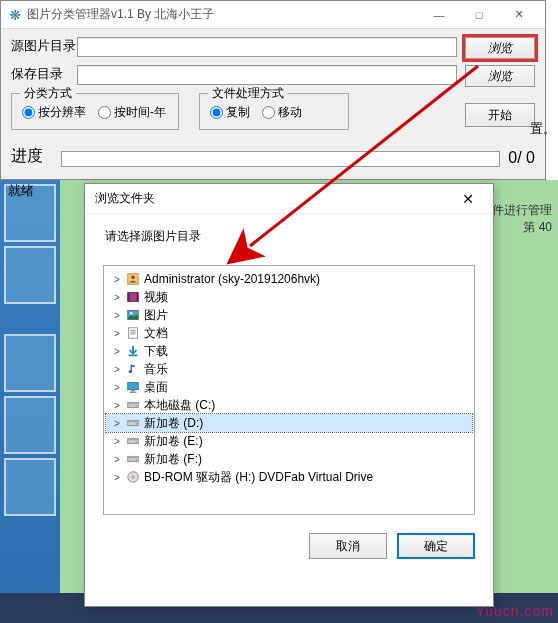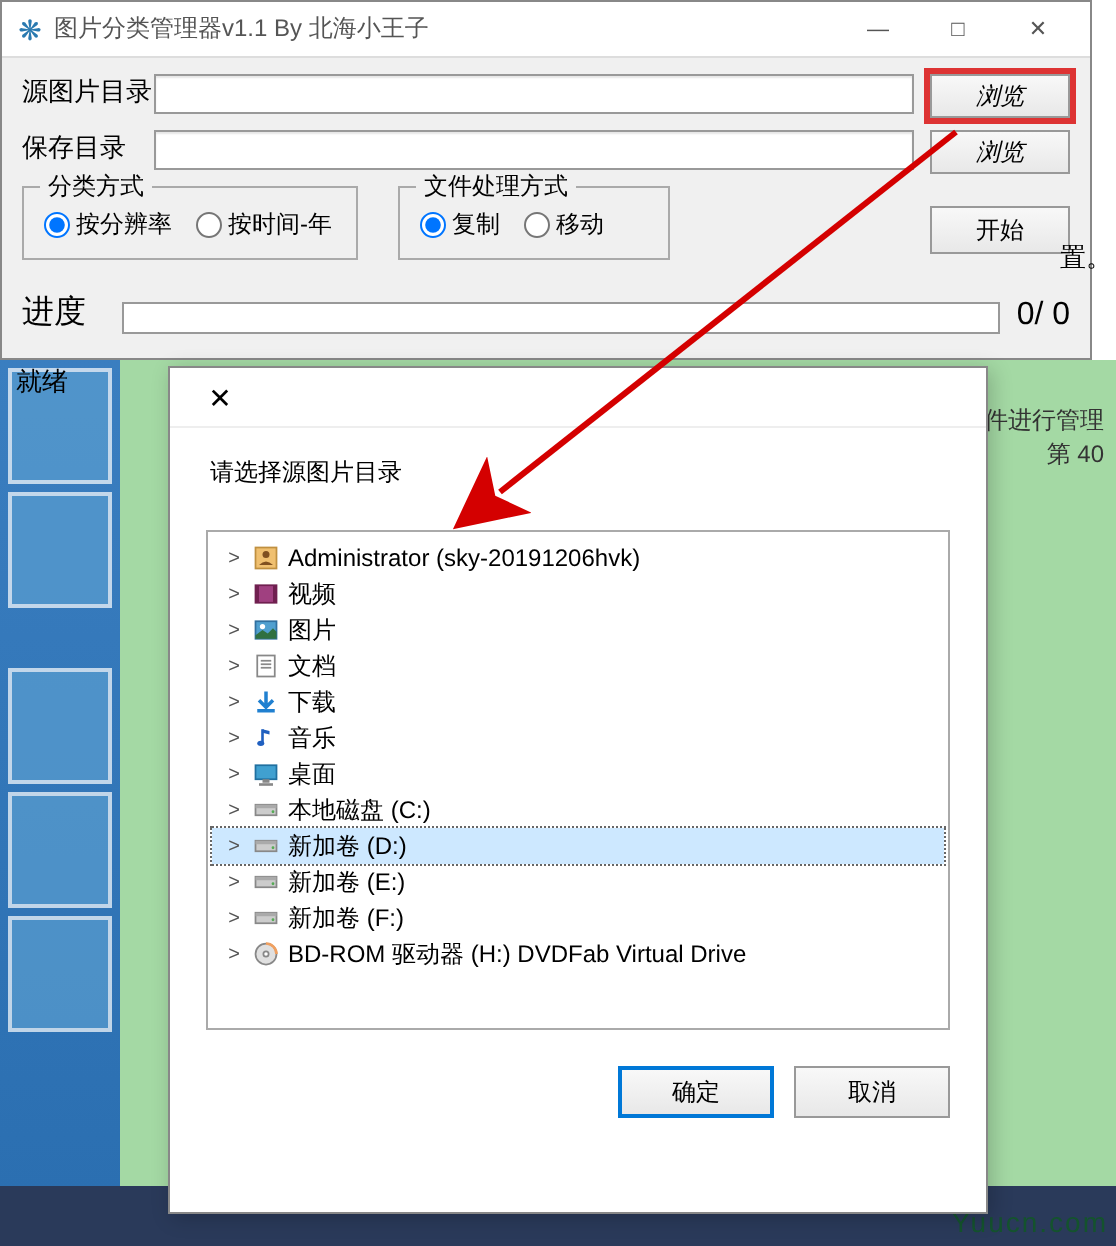--- a/index.html
+++ b/index.html
@@ -34,21 +34,21 @@
 .progress-bar { flex: 1; height: 16px; border: 1px solid #999; background: #fff; margin-right: 8px; }
 .progress-count { white-space: nowrap; }
 
 
 .bg-layer { position: absolute; left: 0; top: 180px; width: 558px; height: 443px; background: #a4d9a4; }
 .bg-left { position: absolute; left: 0; top: 0; width: 60px; height: 100%; background: linear-gradient(#3a7ec0,#2a6eb0); }
 .bg-left-block { height: 58px; margin: 4px 4px; background: #5a9ed0; border: 2px solid #fff; opacity: .7; }
 .bg-right-text { position: absolute; right: 0; top: 22px; font-size: 12px; color: #333; text-align: right; padding-right: 6px; line-height: 1.4; }
 .bg-bottom { position: absolute; left: 0; bottom: 0; width: 100%; height: 30px; background: #2a3a5a; }
 .bg-red { position: absolute; right: 90px; bottom: 35px; width: 22px; height: 16px; background: #d33; }
-.watermark { position: absolute; right: 4px; bottom: 4px; color: #14532d; font-size: 14px; font-weight: 500; letter-spacing: 1px; }
+.watermark { position: absolute; right: 4px; bottom: 4px; color: #be185d; font-size: 14px; font-weight: 500; letter-spacing: 1px; }
 
 
 .dialog { position: absolute; left: 84px; top: 183px; width: 410px; height: 424px; background: #fff; border: 1px solid #888; box-shadow: 2px 2px 10px rgba(0,0,0,.2); }
 .dialog-titlebar { height: 30px; display: flex; align-items: center; padding: 0 10px; border-bottom: 1px solid #eee; }
 .dialog-title { flex: 1; font-size: 12px; }
 .dialog-close { width: 30px; height: 30px; display: flex; align-items: center; justify-content: center; cursor: pointer; font-size: 14px; }
 .dialog-subtitle { padding: 14px 20px 14px; font-size: 12px; }
 
 .tree-container { margin: 6px 18px; border: 1px solid #aaa; height: 250px; overflow-y: auto; padding: 4px 2px; background: #fff; }
 .tree-item { display: flex; align-items: center; height: 18px; padding: 0 4px; font-size: 12px; cursor: pointer; white-space: nowrap; }
@@ -119,21 +119,21 @@
           <label class="radio-item">
               <input type="radio" name="cls" checked="" style="">
               <span>按分辨率</span>
             </label>
           <label class="radio-item">
               <input type="radio" name="cls" style="">
               <span>按时间-年</span>
             </label>
         </div>
       </div>
-      <div class="fieldset" style="width:136px">
+      <div class="fieldset" style="width:150px">
         <span class="fieldset-legend">文件处理方式</span>
         <div class="radio-group">
           <label class="radio-item">
               <input type="radio" name="prc" checked="" style="">
               <span>复制</span>
             </label>
           <label class="radio-item">
               <input type="radio" name="prc" style="">
               <span>移动</span>
             </label>
@@ -147,20 +147,21 @@
     <span class="progress-label">进度</span>
     <div class="progress-bar"></div>
     <span class="progress-count">0/  0</span>
   </div>
 </div>
 <div style="position:absolute;left:0;top:180px;font-size:13px;padding:2px 8px">就绪</div>
 <div class="side-text">置。</div>
 
 <div class="dialog">
   <div class="dialog-titlebar">
+    <span class="dialog-title">浏览文件夹</span>
     <span class="dialog-close">✕</span>
   </div>
   <div class="dialog-subtitle">请选择源图片目录</div>
 
   <div class="tree-container" id="tree">
       <div class="tree-item">
         <span class="tree-expand">&gt;</span>
         <span class="tree-icon">
           <svg viewBox="0 0 16 16">
             <rect x="2" y="2" width="12" height="12" fill="#f0c070" stroke="#c09040"></rect>
@@ -288,22 +289,22 @@
             <circle cx="8" cy="8" r="1.5" fill="#fff" stroke="#888"></circle>
             <path d="M8 2 A6 6 0 0 1 14 8" stroke="#f0a060" stroke-width="1.5" fill="none"></path>
           </svg>
         </span>
         <span class="tree-label">BD-ROM 驱动器 (H:) DVDFab Virtual Drive</span>
       </div>
     </div>
 
   <div class="dialog-buttons">
     <span class="dlg-spacer"></span>
+    <button class="dlg-btn">取消</button>
     <button class="dlg-btn primary">确定</button>
-    <button class="dlg-btn">取消</button>
   </div>
 </div>
 
 <svg class="arrow-svg">
   <defs>
     <marker id="ah" markerWidth="12" markerHeight="12" refX="2" refY="6" orient="auto">
       <path d="M0,0 L12,6 L0,12 L3,6 z" fill="#d40000"></path>
     </marker>
   </defs>
   <line x1="478" y1="66" x2="250" y2="246" stroke="#d40000" stroke-width="3" marker-end="url(#ah)"></line>

